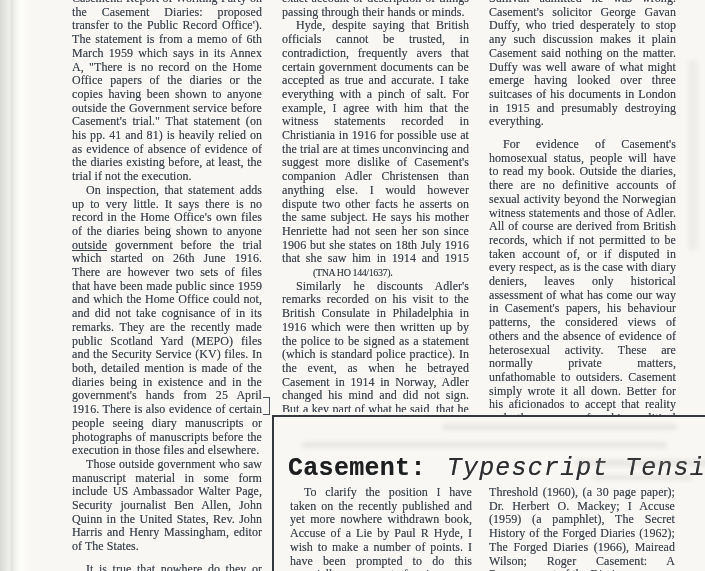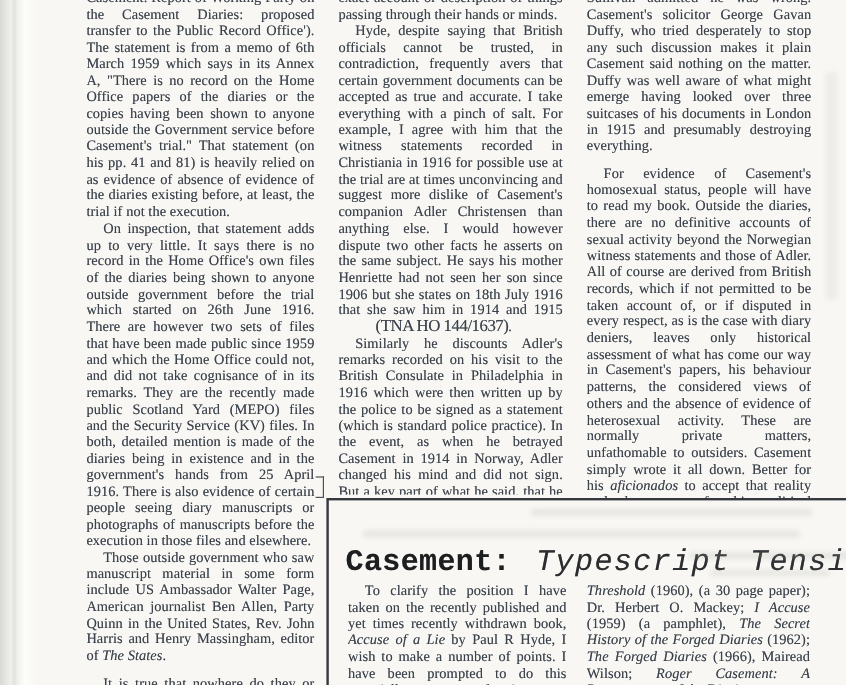--- a/index.html
+++ b/index.html
@@ -21,23 +21,23 @@
     font-size:12px; line-height:13.7px; letter-spacing:0.05px;
     text-shadow:0 0 0.5px rgba(59,66,76,0.55);
     overflow:hidden;
   }
   #col1 { left:72px;  top:-8px; width:190px; height:588px; }
   #col2 { left:282px; top:-8px; width:187px; height:420px; }
   #col3 { left:489px; top:-8px; width:187px; height:430px; }
   .para { margin:0; }
   .para.indent { text-indent:14px; }
   .para.gap { margin-top:9px; }
-  .s-i  { font-style:italic; }
-  .s-u  { }
-  .s-sm { font-size:14px; letter-spacing:-0.4px;padding-left:31px; }
+  .s-i  { }
+  .s-u  { text-decoration:underline; }
+  .s-sm { font-size:10px; letter-spacing:-0.4px;padding-left:31px; }
   
   #bracket {
     position:absolute; left:263px; top:397px; width:6px; height:16px;
     border:1.4px solid #4c525b; border-left:none;
   }
   
   #box {
     position:absolute; left:272px; top:415px; width:460px; height:180px;
     background:#f8f7f3; border:2px solid #35383c; z-index:2;
   }
@@ -61,21 +61,21 @@
 </style>
 </head>
 <body>
 
 <div id="page">
   <div class="page-edge"></div>
 
   <div id="col1" class="col">
       <div class="para"><span>Casement. Report of Working Party on the Casement Diaries: proposed transfer to the Public Record Office'). The statement is from a memo of 6th March 1959 which says in its Annex A, "There is no record on the Home Office papers of the diaries or the copies having been shown to anyone outside the Government service before Casement's trial." That statement (on his pp. 41 and 81) is heavily relied on as evidence of absence of evidence of the diaries existing before, at least, the trial if not the execution.</span></div>
       <div class="para indent"><span>On inspection, that statement adds up to very little. It says there is no record in the Home Office's own files of the diaries being shown to anyone </span><span class="s-u">outside</span><span> government before the trial which started on 26th June 1916. There are however two sets of files that have been made public since 1959 and which the Home Office could not, and did not take cognisance of in its remarks. They are the recently made public Scotland Yard (MEPO) files and the Security Service (KV) files. In both, detailed mention is made of the diaries being in existence and in the government's hands from 25 April 1916. There is also evidence of certain people seeing diary manuscripts or photographs of manuscripts before the execution in those files and elsewhere.</span></div>
-      <div class="para indent"><span>Those outside government who saw manuscript material in some form include US Ambassador Walter Page, American journalist Ben Allen, Party Quinn in the United States, Rev. John Harris and Henry Massingham, editor of </span><span class="s-i">The States</span><span>.</span></div>
+      <div class="para indent"><span>Those outside government who saw manuscript material in some form include US Ambassador Walter Page, Security journalist Ben Allen, John Quinn in the United States, Rev. John Harris and Henry Massingham, editor of </span><span class="s-i">The States</span><span>.</span></div>
       <div class="para indent gap"><span>It is true that nowhere do they or anyone else set down precisely what they saw and what form these volumes took. Even the two officials</span></div>
     </div>
 
   <div id="col2" class="col">
       <div class="para"><span>exact account or description of things passing through their hands or minds.</span></div>
       <div class="para indent"><span>Hyde, despite saying that British officials cannot be trusted, in contradiction, frequently avers that certain government documents can be accepted as true and accurate. I take everything with a pinch of salt. For example, I agree with him that the witness statements recorded in Christiania in 1916 for possible use at the trial are at times unconvincing and suggest more dislike of Casement's companion Adler Christensen than anything else. I would however dispute two other facts he asserts on the same subject. He says his mother Henriette had not seen her son since 1906 but she states on 18th July 1916 that she saw him in 1914 and 1915 </span><span class="s-sm">(TNA HO 144/1637)</span><span>.</span></div>
       <div class="para indent"><span>Similarly he discounts Adler's remarks recorded on his visit to the British Consulate in Philadelphia in 1916 which were then written up by the police to be signed as a statement (which is standard police practice). In the event, as when he betrayed Casement in 1914 in Norway, Adler changed his mind and did not sign. But a key part of what he said, that he had met Casement in South America before they connected up in New York in 1914 is confirmed by a document written by</span></div>
     </div>
 
   <div id="col3" class="col">
@@ -92,21 +92,21 @@
     <div class="bleed" style="left:168px; top:7px;  width:235px; height:6px;"></div>
     <div class="bleed" style="left:28px;  top:25px; width:365px; height:6px;"></div>
     <div class="bleed" style="left:300px; top:43px; width:140px; height:6px;"></div>
     <div class="bleed" style="left:318px; top:58px; width:100px; height:5px;"></div>
 
     <div id="box-heading">
       <span class="label">Casement:</span><span class="title">Typescript Tensions</span>
     </div>
 
     <div id="boxcol1" class="col box-col">
-        <div class="para indent"><span>To clarify the position I have taken on the recently published and yet times recently withdrawn book, </span><span class="s-i">Accuse of a Lie</span><span> by Paul R Hyde, I wish to make a number of points. I have been prompted to do this especially on account of various</span></div>
+        <div class="para indent"><span>To clarify the position I have taken on the recently published and yet more nowhere withdrawn book, </span><span class="s-i">Accuse of a Lie</span><span> by Paul R Hyde, I wish to make a number of points. I have been prompted to do this especially on account of various</span></div>
       </div>
 
     <div id="boxcol2" class="col box-col">
         <div class="para"><span class="s-i">Threshold</span><span> (1960), (a 30 page paper); Dr. Herbert O. Mackey; </span><span class="s-i">I Accuse</span><span> (1959) (a pamphlet), </span><span class="s-i">The Secret History of the Forged Diaries</span><span> (1962); </span><span class="s-i">The Forged Diaries</span><span> (1966), Mairead Wilson; </span><span class="s-i">Roger Casement: A Reassessment of the Diaries</span></div>
       </div>
   </div>
 
   <div class="bleed" style="left:688px; top:60px; width:10px; height:190px; opacity:0.13;"></div>
 </div>
 

